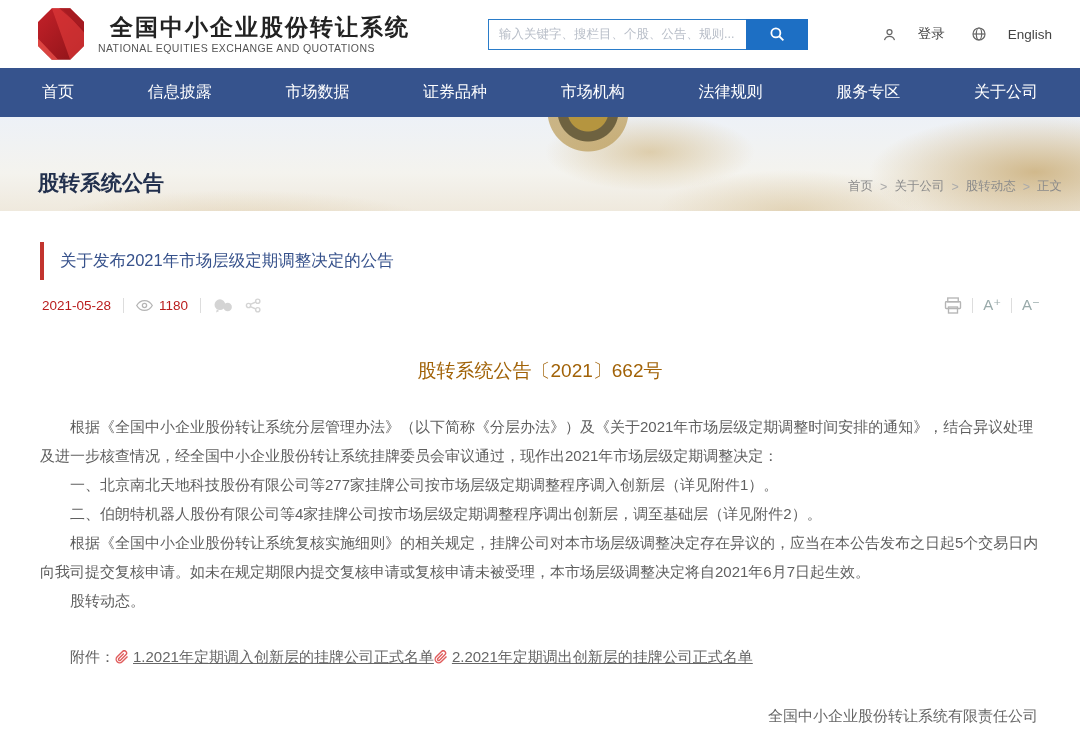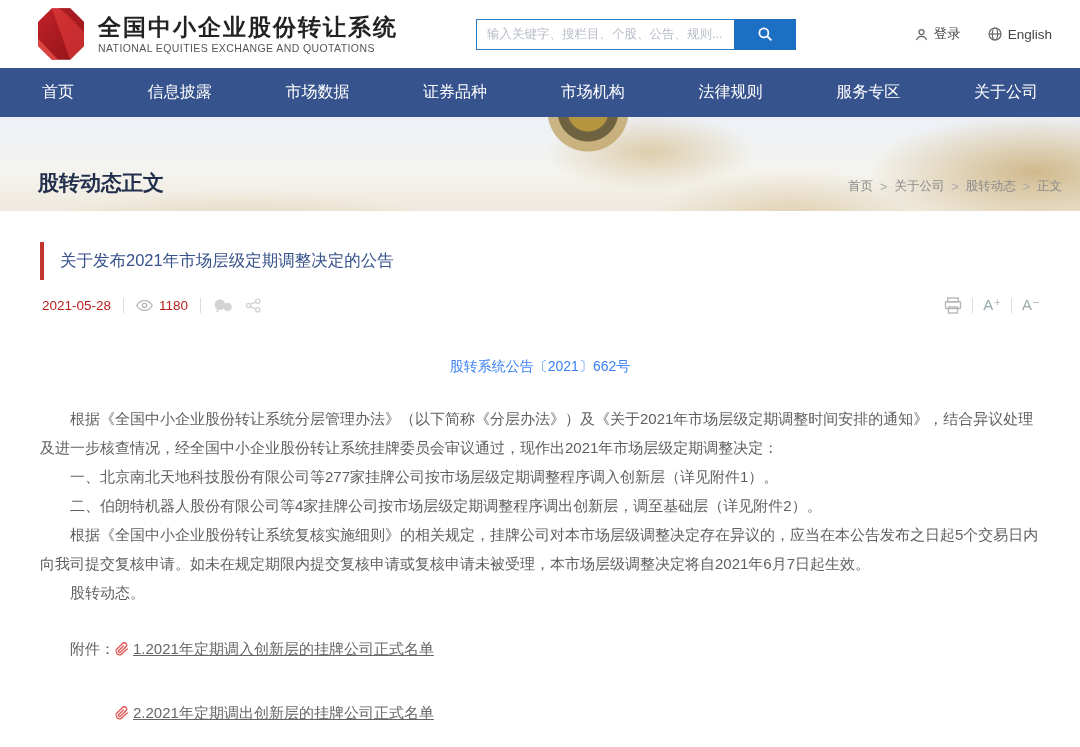--- a/index.html
+++ b/index.html
@@ -7,35 +7,35 @@
   body {
     font-family:"Liberation Sans","DejaVu Sans",sans-serif;
     background:#fff; color:#333; width:1080px; height:747px; overflow:hidden;
   }
   
   .site-header {
     height:68px; background:#fff; display:flex; align-items:center;
     padding:0 28px 0 38px; position:relative;
   }
   .logo { width:46px; height:52px; margin-right:14px; flex:0 0 auto; }
-  .brand-text .cn { font-size:23px; font-weight:bold; color:#222; letter-spacing:2px; line-height:1.15; }
+  .brand-text .cn { font-size:23px; font-weight:bold; color:#222; letter-spacing:2px; line-height:1.15;margin-left:12px; }
   .brand-text .en { font-size:10.5px; color:#555; letter-spacing:0.4px; margin-top:2px; }
   .search-group { display:flex; margin-left:78px; height:31px; }
   .search-input {
     width:258px; height:31px; border:1px solid #2a7cc9; border-right:none;
     font-size:12.5px; padding:0 10px; color:#333; outline:none;
     font-family:"Liberation Sans","DejaVu Sans",sans-serif;
   }
   .search-input::placeholder { color:#b8bec8; }
   .search-btn {
     width:62px; height:31px; background:#1d6fc4; border:none; cursor:pointer;
     display:flex; align-items:center; justify-content:center;
   }
   .header-right { margin-left:auto; display:flex; align-items:center; gap:26px; }
-  .hdr-link { display:flex; align-items:center; gap:5px; font-size:13.5px; color:#444; cursor:pointer; text-decoration:none; }
+  .hdr-link { display:flex; align-items:center; gap:21px; font-size:13.5px; color:#444; cursor:pointer; text-decoration:none; }
   
   .main-nav {
     height:49px; background:#36538d; display:flex; align-items:center;
     justify-content:space-between; padding:0 32px;
   }
   .nav-item { color:#fff; font-size:16px; cursor:pointer; padding:0 10px; white-space:nowrap; }
   
   .banner {
     height:94px; position:relative; overflow:hidden;
     background:
@@ -60,25 +60,25 @@
   .article-title-row { display:flex; align-items:center; border-left:4px solid #c2342e; padding:8px 0 8px 16px; }
   .article-title { font-size:16.5px; color:#36518b; font-weight:500; }
   .meta-row { display:flex; align-items:center; margin-top:16px; padding-left:2px; }
   .meta-left { display:flex; align-items:center; gap:12px; color:#b91c1c; font-size:13.5px; }
   .meta-right { margin-left:auto; display:flex; align-items:center; gap:10px; color:#aaa; }
   .vbar { width:1px; height:15px; background:#ddd; }
   .views { display:flex; align-items:center; gap:6px; }
   .font-btn { font-size:15px; color:#9aa; cursor:pointer; }
   .icon-btn { cursor:pointer; display:flex; align-items:center; }
   
-  .doc-number { text-align:center; margin-top:44px; font-size:14px; color:#3b82f6; }
+  .doc-number { text-align:center; margin-top:44px; font-size:19px; color:#a16207; }
   .body-text { margin-top:28px; font-size:15px; color:#5f5f5f; line-height:29px; }
   .body-text p { text-indent:2em; }
   .attachments { margin-top:28px; display:flex; font-size:15px; color:#5f5f5f; padding-left:2em; line-height:28px; }
-  .attach-links { display:flex; flex-direction:column;gap:36px; }
+  .attach-links { display:flex; flex-direction:row; }
   .attach-link { display:flex; align-items:center; gap:2px; cursor:pointer; }
   .attach-link .txt { color:#666; text-decoration:underline; }
   .clip { flex:0 0 auto; margin-right:2px; }
   .signature { margin-top:36px; text-align:right; font-size:15px; color:#666; padding-right:2px; }
 </style>
 </head>
 <body>
 
 <header class="site-header">
   <svg class="logo" viewBox="0 0 100 112">
@@ -132,21 +132,21 @@
   <span class="nav-item">信息披露</span>
   <span class="nav-item">市场数据</span>
   <span class="nav-item">证券品种</span>
   <span class="nav-item">市场机构</span>
   <span class="nav-item">法律规则</span>
   <span class="nav-item">服务专区</span>
   <span class="nav-item">关于公司</span>
 </nav>
 
 <div class="banner">
-  <div class="banner-title">股转动态正文</div>
+  <div class="banner-title">股转系统公告</div>
   <div class="breadcrumb">
     <span class="crumb">首页</span>
     <span class="sep">&gt;</span>
     <span class="crumb">关于公司</span>
     <span class="sep">&gt;</span>
     <span class="crumb">股转动态</span>
     <span class="sep">&gt;</span>
     <span class="crumb">正文</span>
   </div>
 </div>

